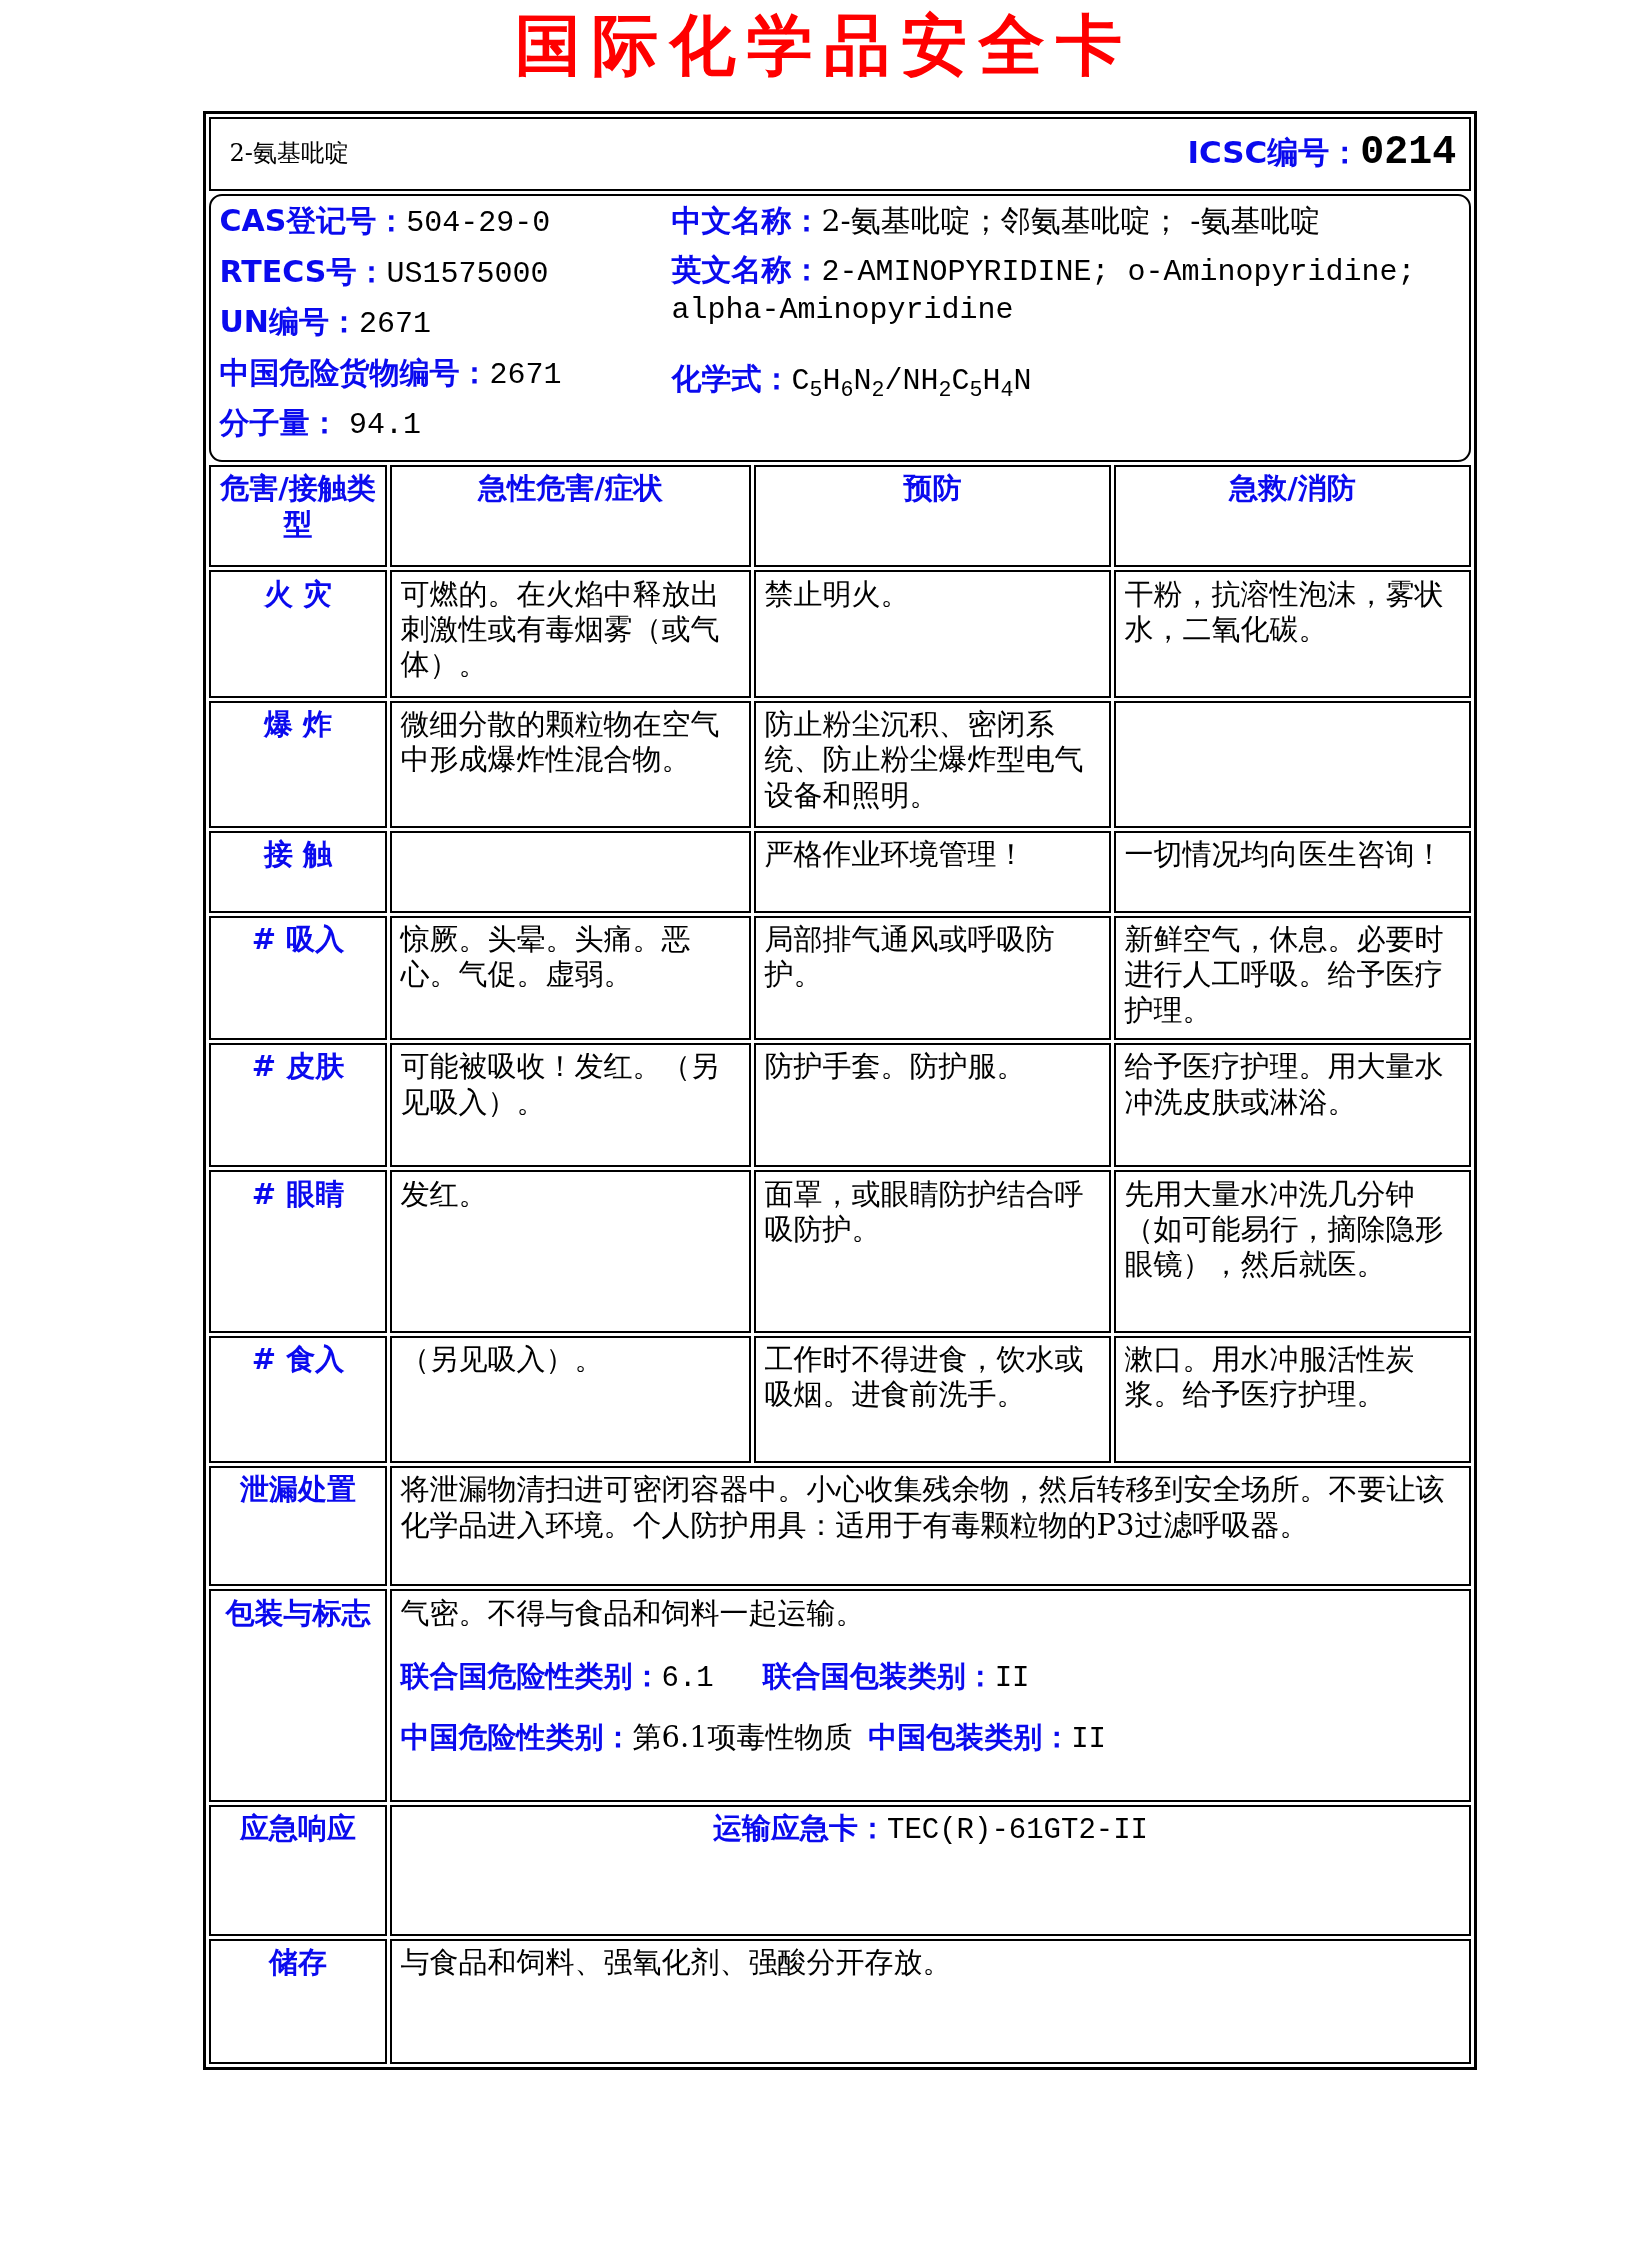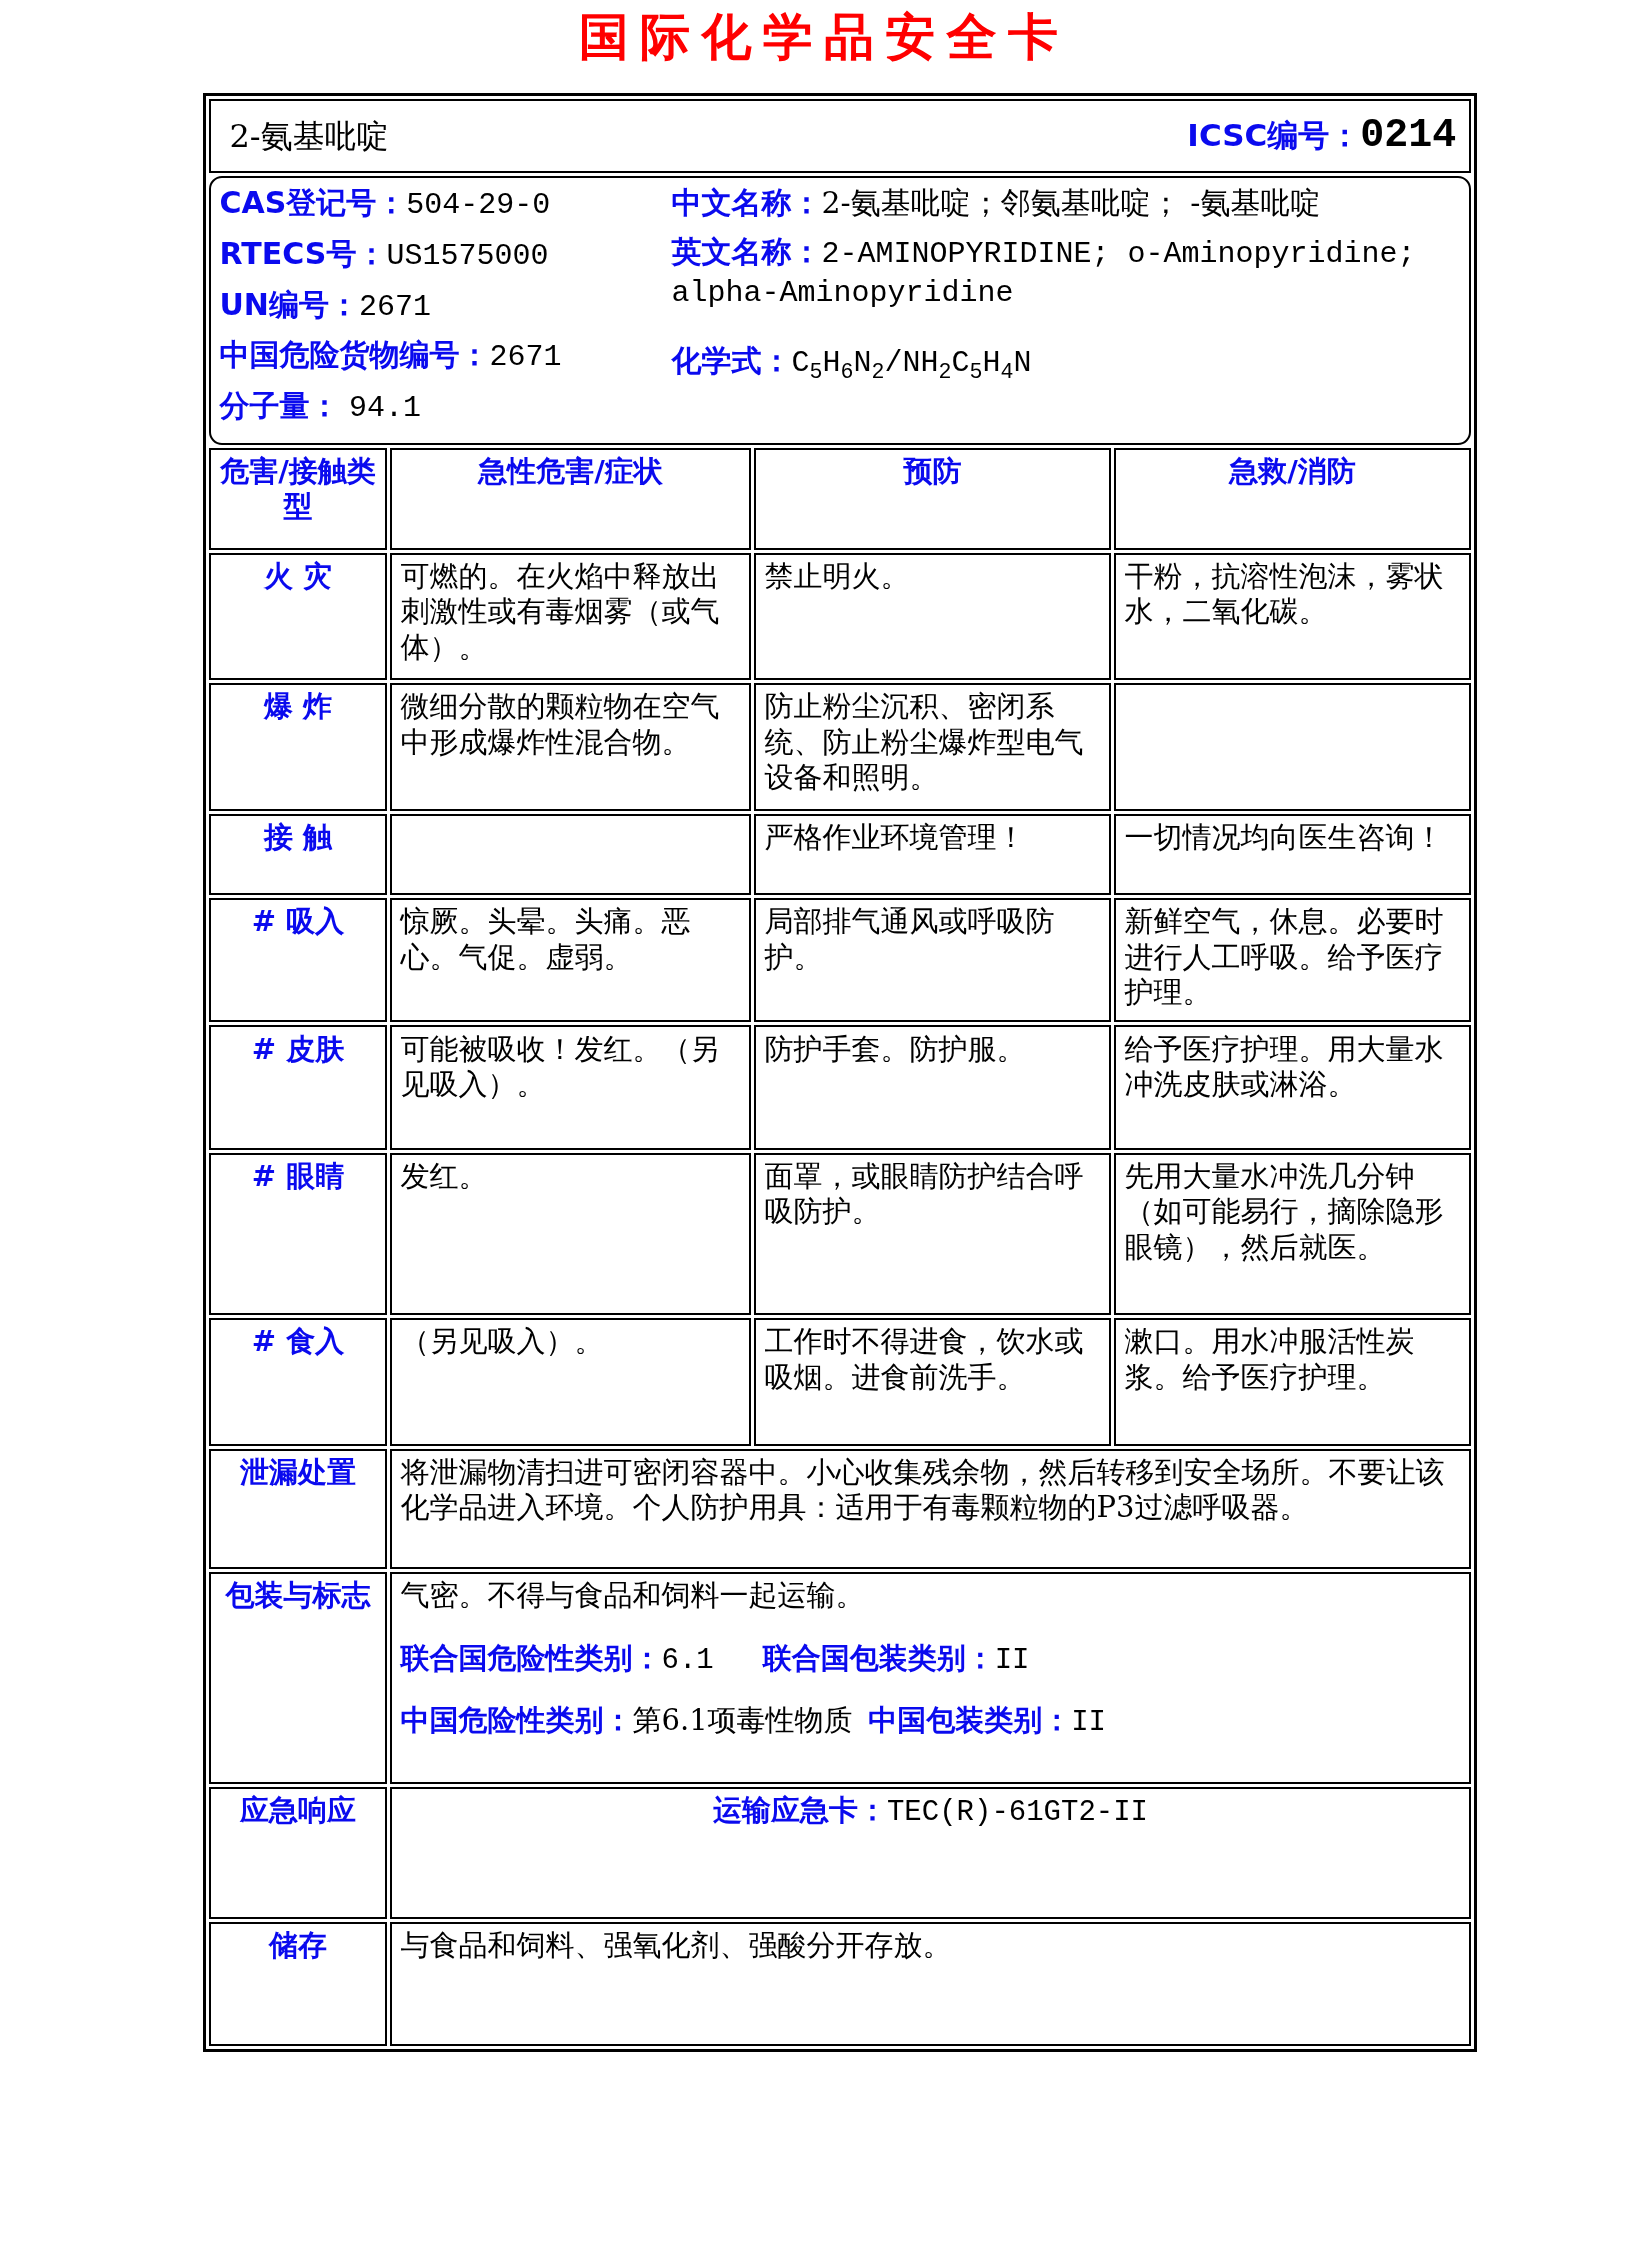--- a/index.html
+++ b/index.html
@@ -12,21 +12,21 @@
     height: 2250px;
     position: relative;
     font-family: "DejaVu Serif", serif;
     color: #000;
   }
   .page-title {
     text-align: center;
     color: #ff0000;
     font-family: "DejaVu Sans", sans-serif;
     font-weight: bold;
-    font-size: 50px;
+    font-size: 66px;
     letter-spacing: 11.3px;
     padding-top: 10px;
     line-height: 1.1;
   }
   table.card {
     margin-left: 203px;
     margin-top: 28px;
     width: 1274px;
     table-layout: fixed;
     border-collapse: separate;
@@ -82,21 +82,21 @@
   tr.r-spill td { height: 108px; }
   tr.r-pack  td { height: 200px; }
   tr.r-emer  td { height: 119px; text-align: center; }
   tr.r-stor  td { height: 112px; }
 
   .name-flex {
     display: flex;
     justify-content: space-between;
     align-items: center;
   }
-  .substance-name { font-size: 32px; padding-left: 10px; }
+  .substance-name { font-size: 24px; padding-left: 10px; }
   .icsc-wrap { font-size: 31px; padding-right: 4.2px; white-space: nowrap; }
   .icsc-wrap .mono { font-size: 40px; font-weight: bold; }
 
   .info-flex { display: flex; }
   .info-left { width: 452px; flex: none; padding-top: 2.8px; }
   .info-right { flex: 1; padding-top: 2.8px; }
   .info-line { margin-bottom: 12px; font-size: 30px; }
   .info-line .blue { font-size: 30px; }
   .cn-name-line { }
   .en-name-line { margin-bottom: 0; }

